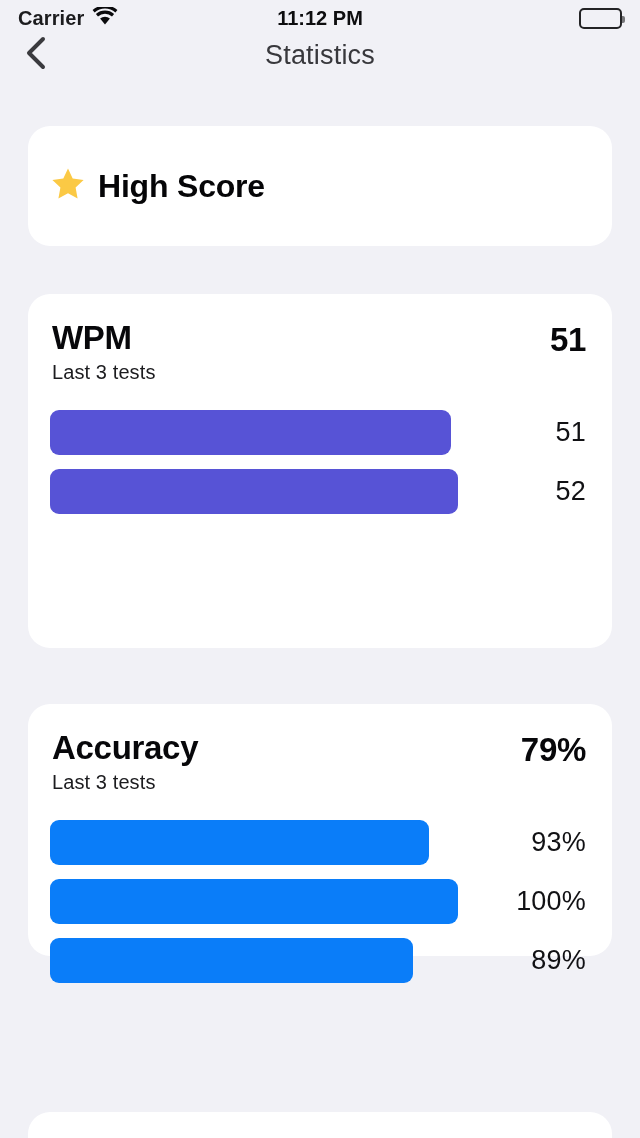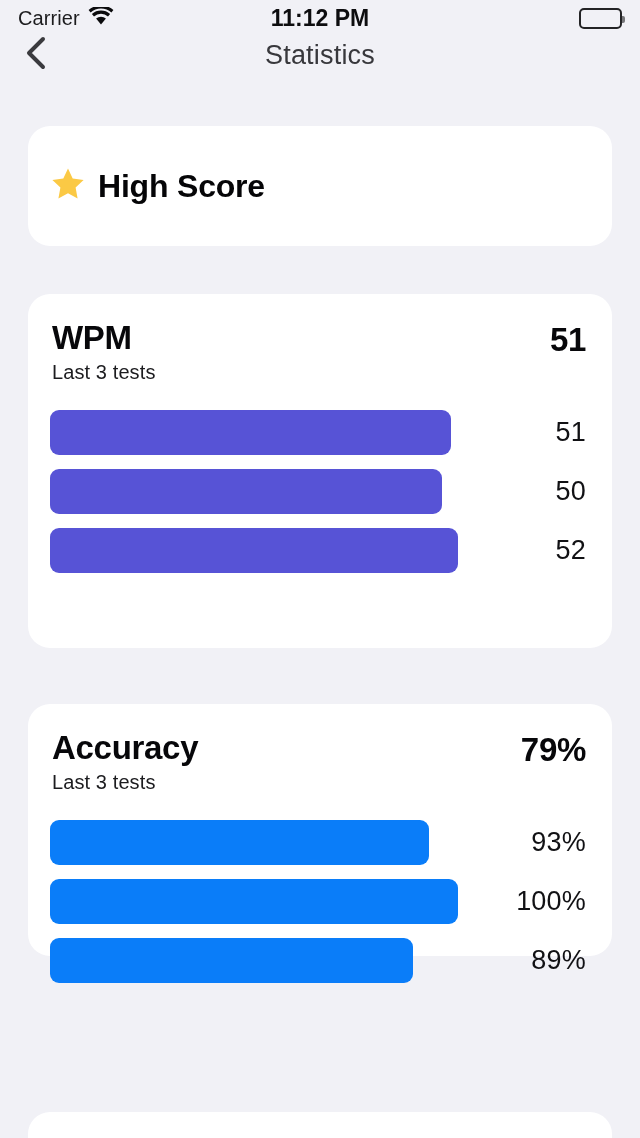--- a/index.html
+++ b/index.html
@@ -26,39 +26,40 @@
     display: flex;
     align-items: center;
     justify-content: space-between;
     padding: 0 18px;
     box-sizing: border-box;
   }
   .status-left {
     display: flex;
     align-items: center;
     gap: 8px;
+    font-weight: bold;
   }
   .carrier-label {
     font-size: 20px;
     color: #1c1c1e;
     letter-spacing: 0.1px;
   }
   .wifi-icon {
     display: block;
   }
   .status-time {
     position: absolute;
     left: 0;
     right: 0;
     top: 0;
     height: 36px;
     display: flex;
     align-items: center;
     justify-content: center;
-    font-size: 23px;
+    font-size: 20px;
     font-weight: bold;
     color: #0d0d0f;
     pointer-events: none;
   }
   .status-right {
     display: flex;
     align-items: center;
     z-index: 2;
   }
   .battery {
@@ -289,26 +290,20 @@
     </div>
     <div class="bars">
       <div class="bar-row">
         <div class="bar-track">
           <div class="bar-fill" style="width:93.6%;background:#5753D6;"></div>
         </div>
         <div class="bar-label">51</div>
       </div>
       <div class="bar-row">
         <div class="bar-track">
-          <div class="bar-fill" style="width:91.7%;background:#5753D6;"></div>
-        </div>
-        <div class="bar-label">50</div>
-      </div>
-      <div class="bar-row">
-        <div class="bar-track">
           <div class="bar-fill" style="width:95.4%;background:#5753D6;"></div>
         </div>
         <div class="bar-label">52</div>
       </div>
     </div>
   </div>
 
   <div class="card card-stat card-accuracy">
     <div class="stat-head">
       <div>

